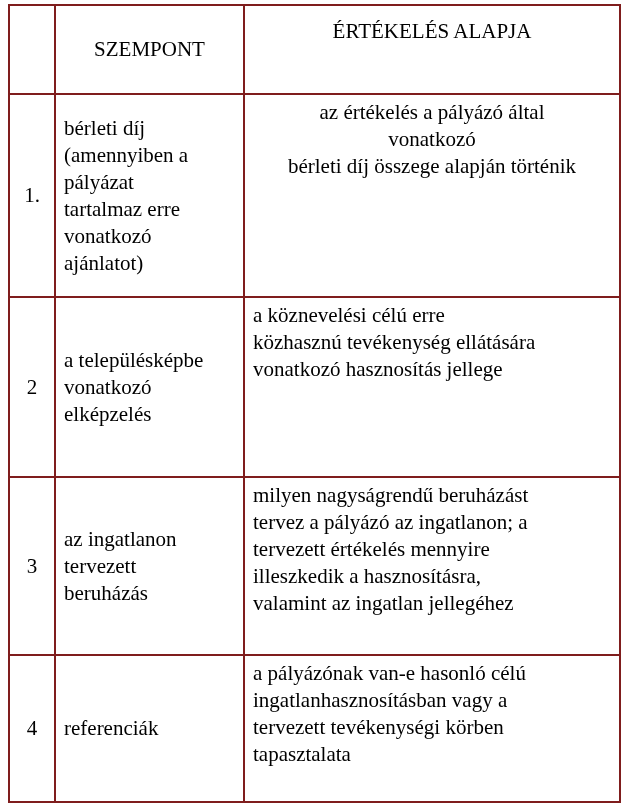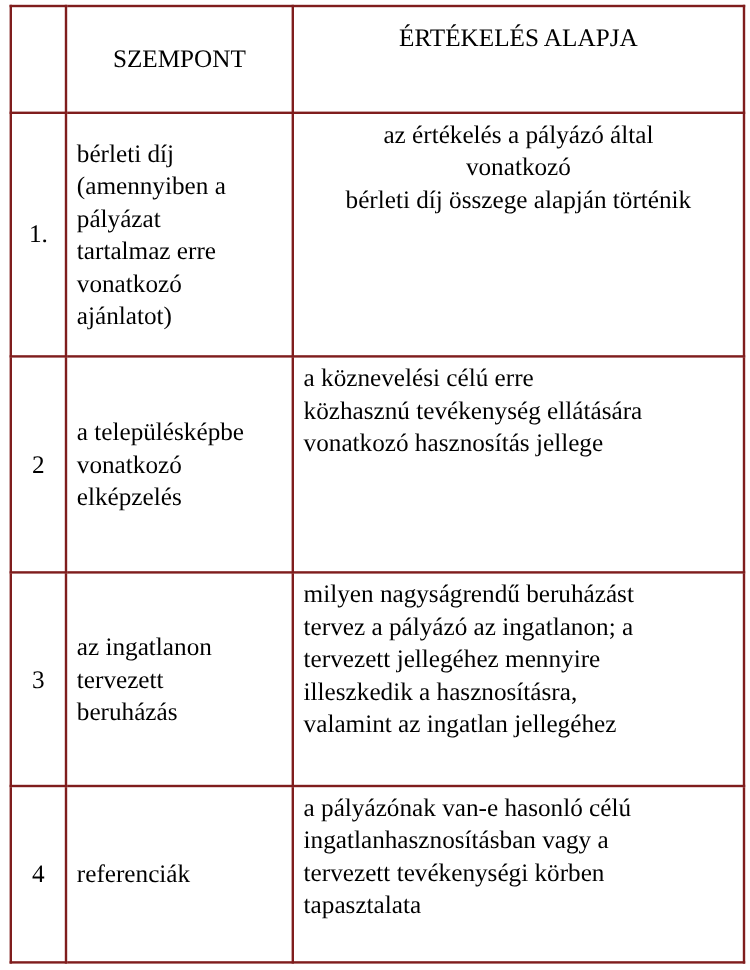--- a/index.html
+++ b/index.html
@@ -70,21 +70,21 @@
   <tr class="r3">
     <td class="num">3</td>
     <td class="crit">
       <span class="line">az ingatlanon</span>
       <span class="line">tervezett</span>
       <span class="line">beruházás</span>
     </td>
     <td class="basis">
       <span class="line">milyen nagyságrendű beruházást</span>
       <span class="line">tervez a pályázó az ingatlanon; a</span>
-      <span class="line">tervezett jellegéhez mennyire</span>
+      <span class="line">tervezett értékelés mennyire</span>
       <span class="line">illeszkedik a hasznosításra,</span>
       <span class="line">valamint az ingatlan jellegéhez</span>
     </td>
   </tr>
 
   <tr class="r4">
     <td class="num">4</td>
     <td class="crit">
       <span class="line">referenciák</span>
     </td>

